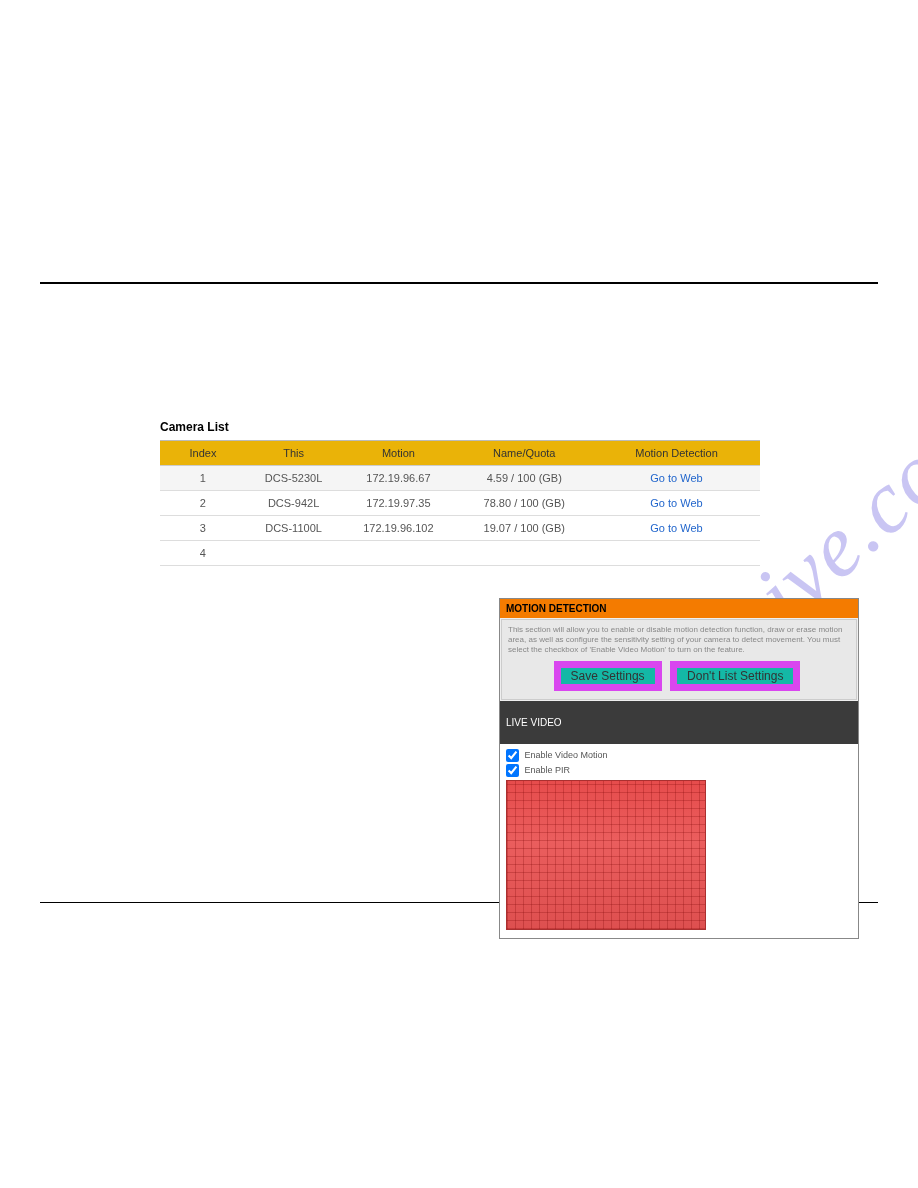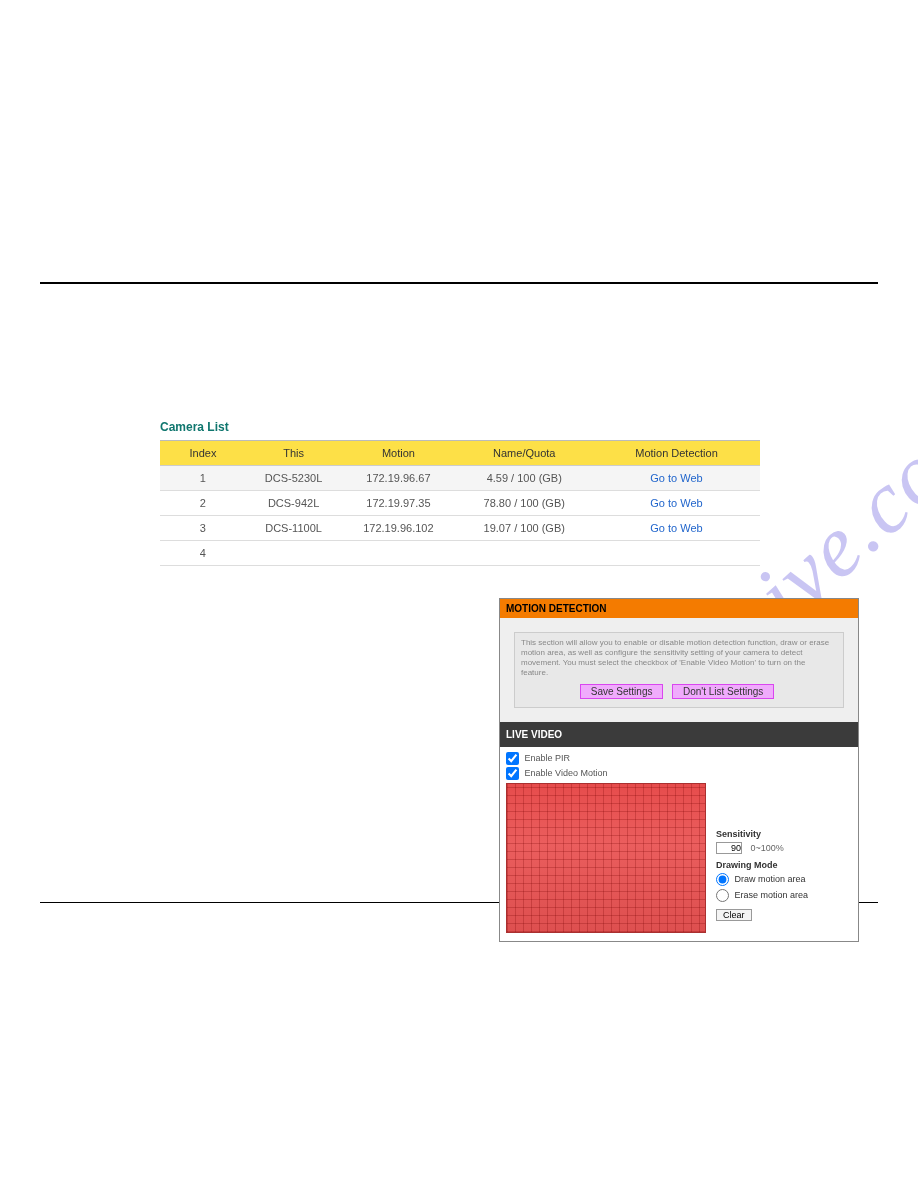--- a/index.html
+++ b/index.html
@@ -44,30 +44,30 @@
     position: absolute;
     top: 420px;
     left: 160px;
     width: 600px;
     font-size: 11px;
     color: #333;
   }
   .camera-list-title {
     font-weight: bold;
     font-size: 12px;
-    color: #0f766e;
+    color: #000000;
     margin-bottom: 6px;
   }
   .camera-table {
     width: 100%;
     border-collapse: collapse;
     border-top: 1px solid #bbb;
   }
   .camera-table th {
-    background: #fde047;
+    background: #eab308;
     font-weight: normal;
     color: #333;
     padding: 6px 16px;
     border-bottom: 1px solid #ccc;
     font-size: 11px;
   }
   .camera-table td {
     padding: 6px 4px;
     border-bottom: 1px solid #ddd;
     text-align: center;
@@ -89,43 +89,43 @@
   .motion-header {
     background: #f47b00;
     color: #000;
     font-weight: bold;
     padding: 4px 6px;
     font-size: 10px;
   }
   .motion-desc-box {
     background: #e8e8e8;
     border: 1px solid #ccc;
-    margin: 14px;
+    margin: 1px;
     padding: 5px 10px 8px 6px;
   }
   .motion-desc {
     color: #888;
     font-size: 8px;
     line-height: 1.25;
     margin-bottom: 6px;
   }
   .motion-buttons { text-align: center; }
   .motion-buttons button {
-    font-size: 10px;
+    font-size: 12px;
     padding: 1px 10px;
     margin: 0 3px;
-    background: #f0abfc;
-    border: 1px solid #d946ef;
+    background: #14b8a6;
+    border: 7px solid #d946ef;
     color: #333;
   }
   .live-header {
     background: #3b3b3b;
     color: #fff;
-    font-weight: bold;
-    padding: 7px 6px;
+    font-weight: normal;
+    padding: 16px 6px;
     font-size: 10px;
   }
   .live-body {
     background: #fff;
     padding: 5px 6px 8px 6px;
   }
   .chk-row { font-size: 9px; color: #555; margin-bottom: 2px; }
   .chk-row input { vertical-align: middle; margin-right: 3px; }
   .video-flex { display: flex; gap: 10px; margin-top: 3px; }
   .video-preview {
@@ -229,45 +229,28 @@
     <div class="motion-desc">This section will allow you to enable or disable motion detection function, draw or erase motion area, as well as configure the sensitivity setting of your camera to detect movement. You must select the checkbox of 'Enable Video Motion' to turn on the feature.</div>
     <div class="motion-buttons">
       <button>Save Settings</button>
       <button>Don't List Settings</button>
     </div>
   </div>
   <div class="live-header">LIVE VIDEO</div>
   <div class="live-body">
     <div class="chk-row">
       <input type="checkbox" checked="" style="">
-      <span>Enable PIR</span>
+      <span>Enable Video Motion</span>
     </div>
     <div class="chk-row">
       <input type="checkbox" checked="" style="">
-      <span>Enable Video Motion</span>
+      <span>Enable PIR</span>
     </div>
     <div class="video-flex">
       <div class="video-preview">
         <div class="video-overlay"></div>
         <div class="video-grid"></div>
       </div>
-      <div class="side-controls">
-        <div class="lbl">Sensitivity</div>
-        <div>
-          <input type="text" value="90" style="">
-          <span class="range-note">0~100%</span>
-        </div>
-        <div class="lbl">Drawing Mode</div>
-        <div class="radio-row">
-          <input type="radio" name="dm" checked="" style="">
-          <span>Draw motion area</span>
-        </div>
-        <div class="radio-row">
-          <input type="radio" name="dm" style="">
-          <span>Erase motion area</span>
-        </div>
-        <button class="clear-btn">Clear</button>
-      </div>
     </div>
   </div>
 </div>
 
 <div class="hr-bottom"></div>
 
 </body></html>

